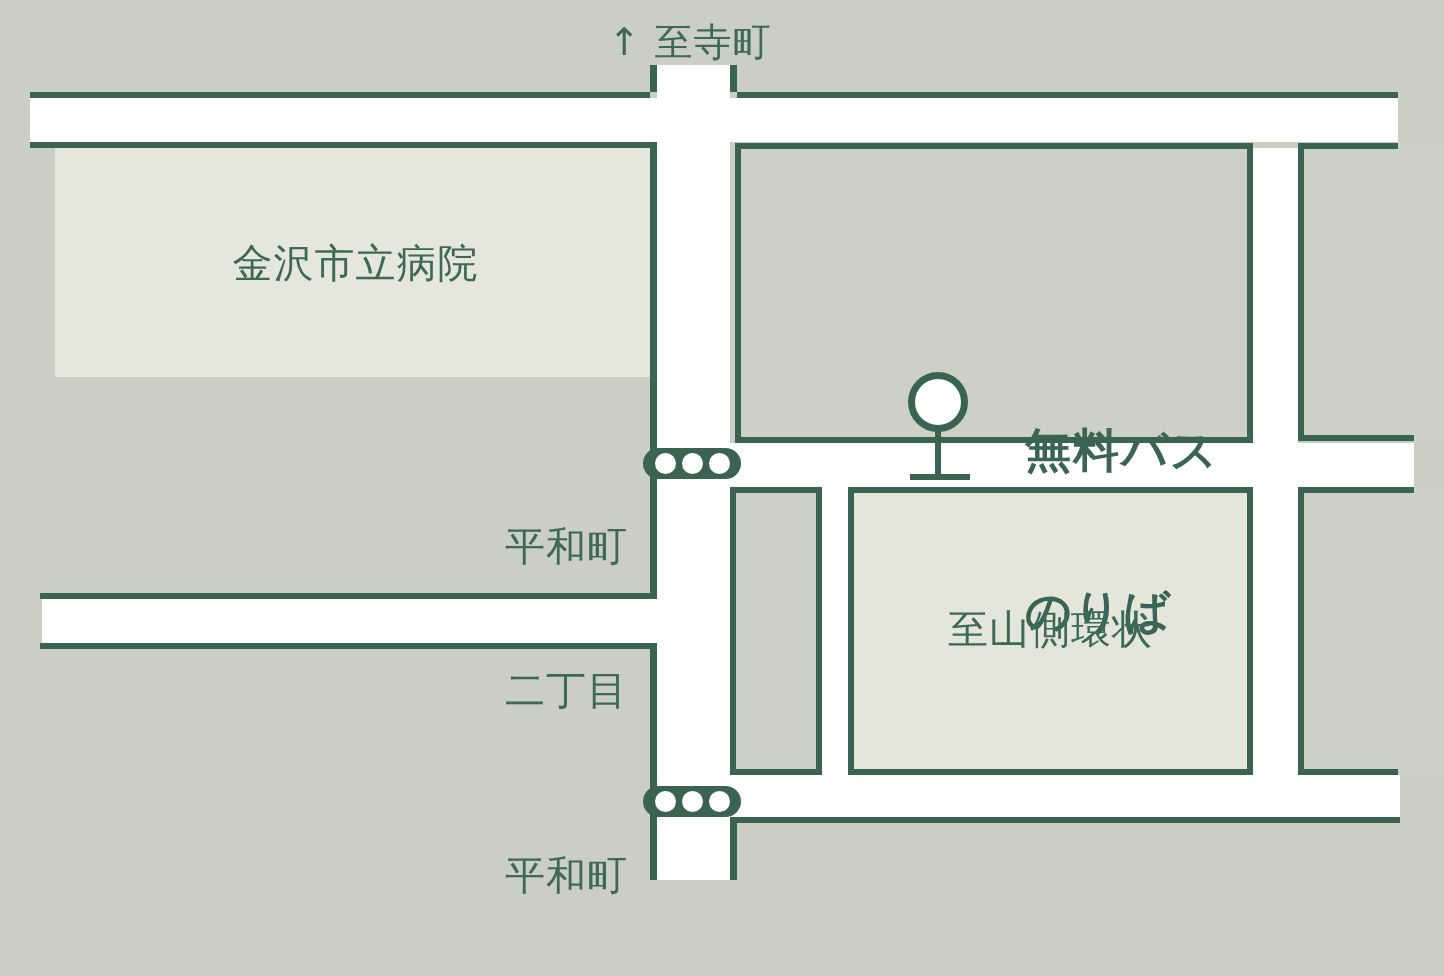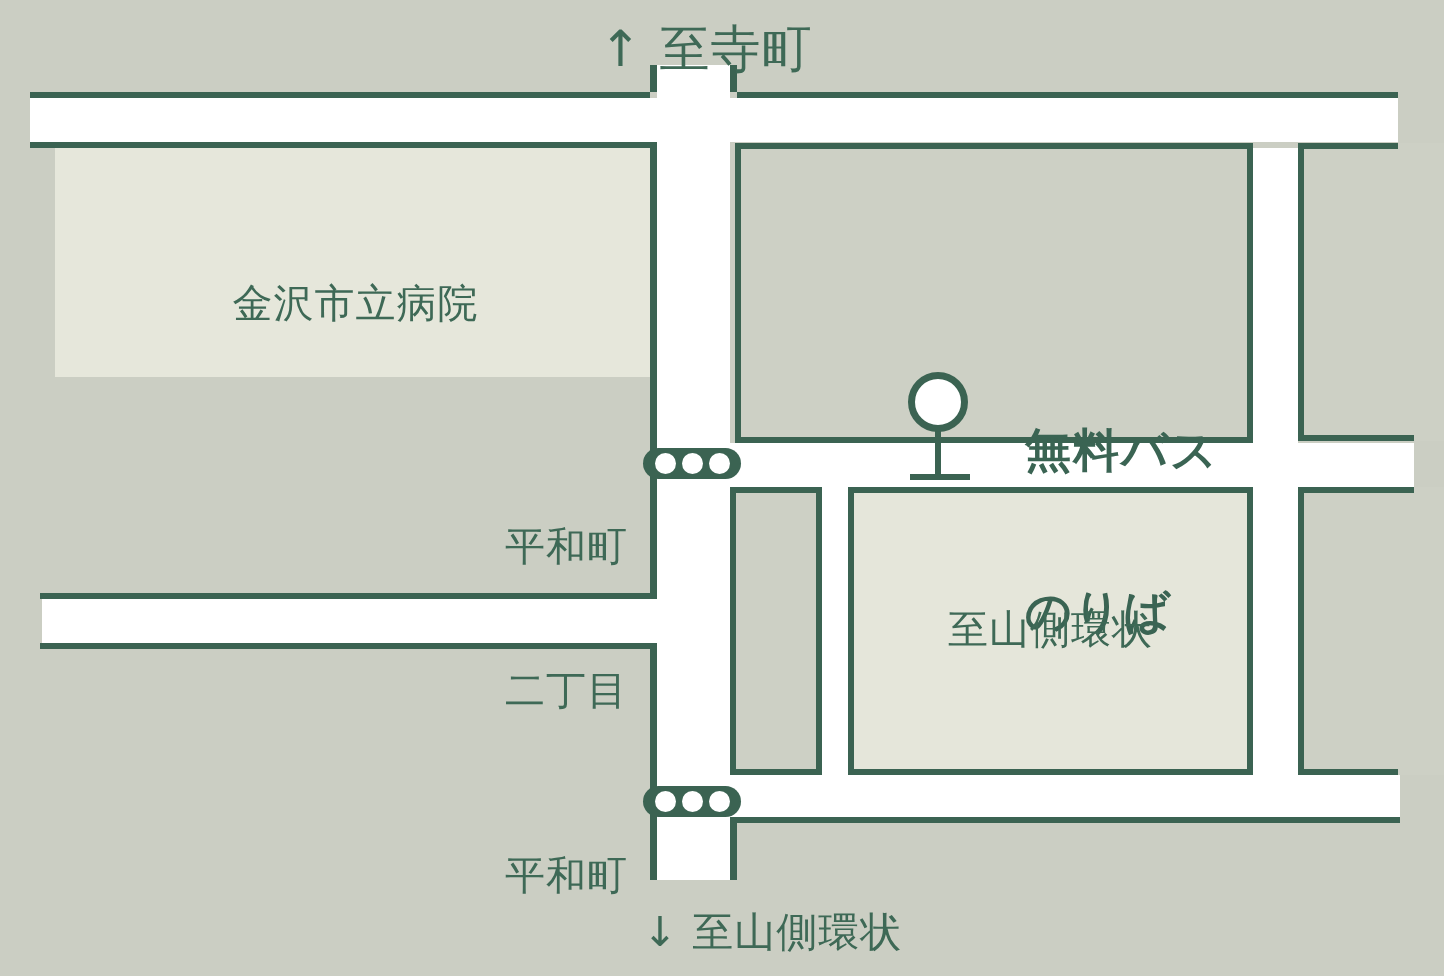--- a/index.html
+++ b/index.html
@@ -84,36 +84,35 @@
     <span class="tl-dot"></span>
     <span class="tl-dot"></span>
   </div>
 
   <div>
     <div class="bus-pole"></div>
     <div class="bus-base"></div>
     <div class="bus-circle"></div>
   </div>
 
-  <div class="label center" style="left:556px;top:20px;width:300px;font-size:50px;">↑ 至寺町</div>
+  <div class="label center" style="left:540px;top:20px;width:300px;font-size:38px;">↑ 至寺町</div>
 
-  <div class="label center" style="left:55px;top:240px;width:601px;font-size:40px;margin-top:40px;">金沢市立病院</div>
+  <div class="label center" style="left:55px;top:240px;width:601px;font-size:40px;">金沢市立病院</div>
 
   <div class="label bold" style="left:988px;top:316px;font-size:46px;letter-spacing:2px;line-height:1.17;">
     <span style="display:block;">無料バス</span>
     <span style="display:block;font-family:Liberation Serif, serif;">のりば</span>
   </div>
 
   <div class="label" style="left:505px;top:426px;font-size:40px;line-height:1.2;">
     <span style="display:block;">平和町</span>
     <span style="display:block;">二丁目</span>
   </div>
 
   <div class="label center" style="left:848px;top:606px;width:405px;font-size:40px;">至山側環状</div>
 
   <div class="label" style="left:505px;top:755px;font-size:40px;line-height:1.2;">
     <span style="display:block;">平和町</span>
     
   </div>
 
-  <div class="label center" style="left:600px;top:908px;width:345px;font-size:41px;">↓ 至山側環状</div>
 
 </div>
 
 </body></html>

